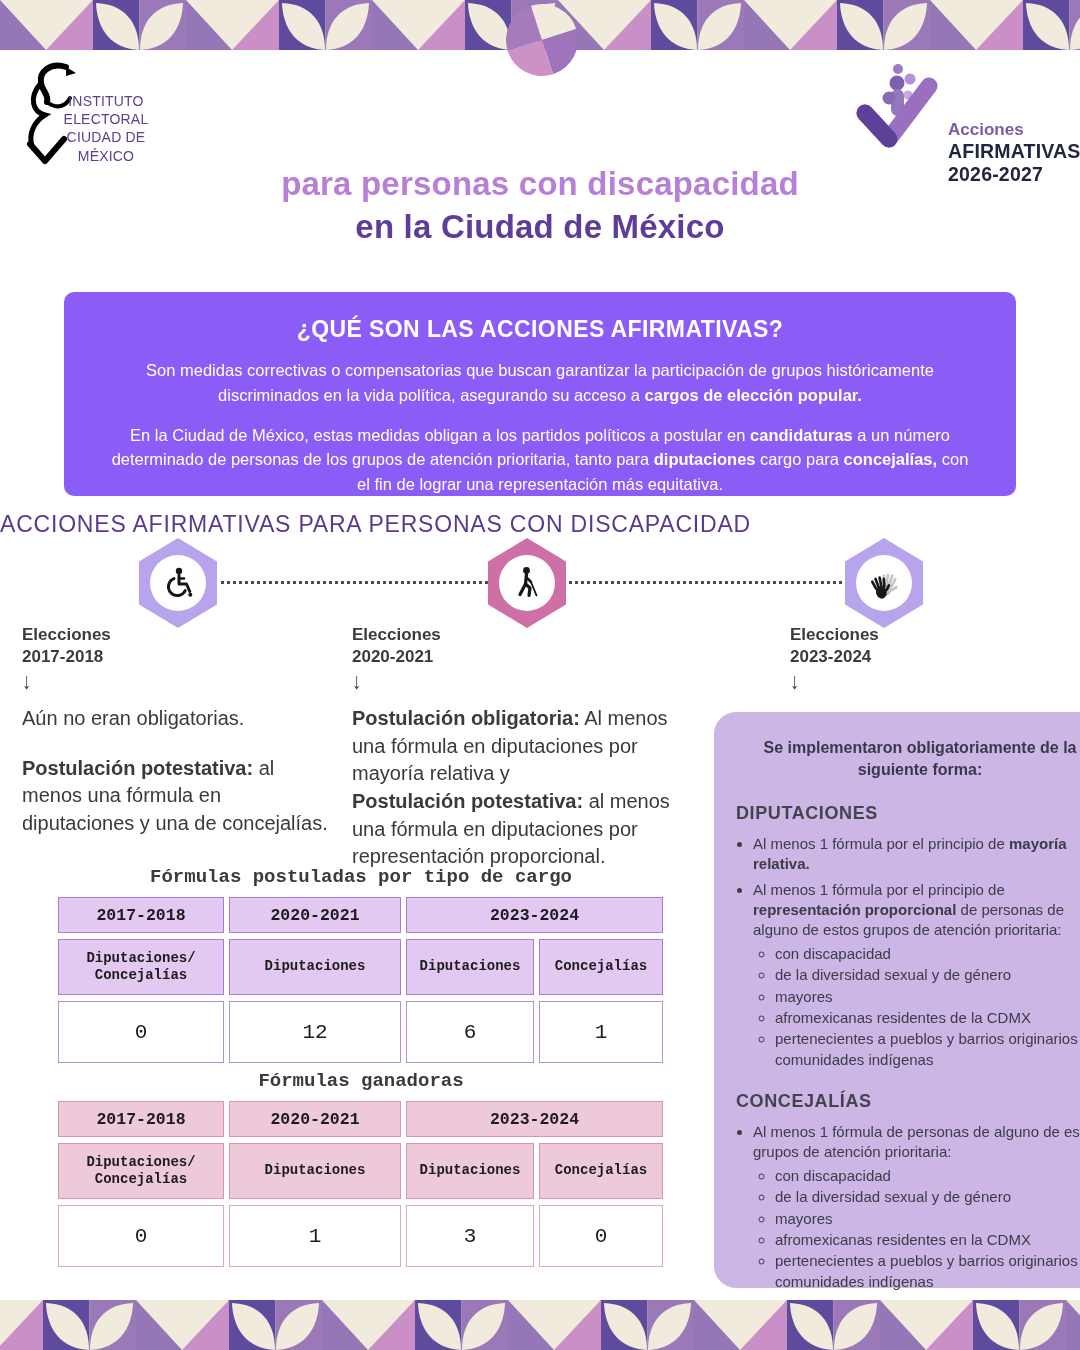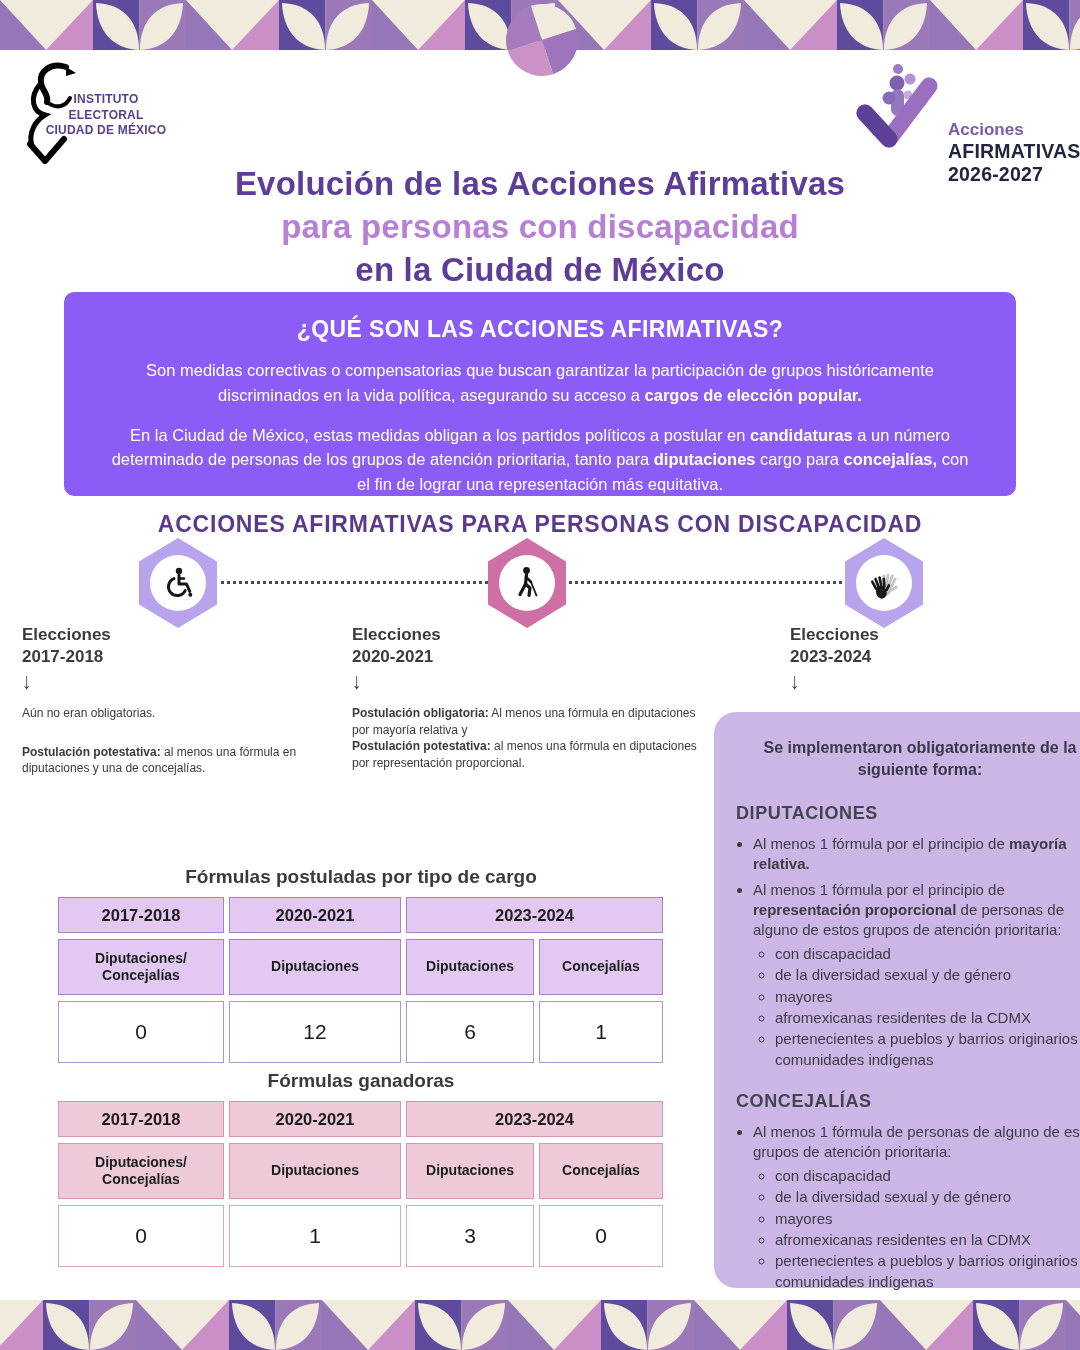--- a/index.html
+++ b/index.html
@@ -7,21 +7,21 @@
   .page { position:relative; width:1080px; height:1350px; background:#ffffff; overflow:hidden; margin:0 auto; }
 
   
   .border-top { position:absolute; top:0; left:0; z-index:1; }
   .border-bottom { position:absolute; bottom:0; left:0; z-index:1; }
 
   
   .iecm-logo { position:absolute; left:10px; top:60px; width:200px; height:105px; z-index:2; }
   .iecm-bird { position:absolute; left:0; top:0; }
   .iecm-text { position:absolute; left:30px; top:32px; width:132px; text-align:center;
-               color:#5B3F8F; font-weight:bold; font-size:12px; line-height:1.3; letter-spacing:.2px; }
+               color:#5B3F8F; font-weight:normal; font-size:14px; line-height:1.3; letter-spacing:.2px; }
   .aa-logo { position:absolute; left:852px; top:58px; width:220px; height:104px; z-index:2; }
   .aa-mark { position:absolute; left:0; top:0; }
   .aa-text { position:absolute; left:96px; top:26px; line-height:1.18; }
   .aa-text .l1 { color:#7C5BA8; font-size:17px; font-weight:bold;margin-top:36px; }
   .aa-text .l2, .aa-text .l3 { color:#222540; font-size:19.5px; font-weight:bold; letter-spacing:.2px; }
 
   
   .title { position:absolute; top:163px; left:0; width:1080px; text-align:center;
            font-weight:bold; font-size:33px; line-height:1.3; letter-spacing:.2px; z-index:2; }
   .title .t1, .title .t3 { color:#5E3D99; }
@@ -29,59 +29,59 @@
 
   
   .intro-box { position:absolute; left:64px; top:292px; width:952px; height:204px;
                background:#8b5cf6; border-radius:10px; color:#fff; text-align:center;
                padding:20px 44px; z-index:2; }
   .intro-box h2 { font-size:23px; font-weight:bold; letter-spacing:.4px; margin-top:4px; }
   .intro-box p { font-size:16.5px; line-height:1.5; margin-top:15px; }
   .intro-box b { font-weight:bold; }
 
   
-  .section-heading { position:absolute; top:511px; left:0; width:1080px; text-align:center;
-                     color:#5B3A8E; font-size:23px; font-weight:bold; letter-spacing:.8px; z-index:2; }
+  .section-heading { position:absolute; top:511px; left:0; width:1080px; 
+                     color:#5B3A8E; font-size:23px; font-weight:normal; letter-spacing:.8px; z-index:2; }
 
   
   .dotline { position:absolute; left:214px; top:581px; width:634px; border-top:3px dotted #4a4a4a; z-index:2; }
   .hex { position:absolute; width:78px; height:90px; top:538px; z-index:3;
          clip-path:polygon(50% 0,100% 26%,100% 74%,50% 100%,0 74%,0 26%); }
   .hex-1 { left:139px; background:#B7A4EC; }
   .hex-2 { left:488px; background:#CE6FA5; }
   .hex-3 { left:845px; background:#B7A4EC; }
   .hex .disc { position:absolute; left:50%; top:50%; transform:translate(-50%,-50%);
                width:56px; height:56px; background:#fff; border-radius:50%;
                display:flex; align-items:center; justify-content:center; }
 
   .tl-col { position:absolute; text-align:left; color:#3a3a3a; z-index:2; }
   .tl-col .years { font-weight:bold; font-size:17px; line-height:1.3; color:#3b3b3b; }
   .tl-col .arrow { display:block; font-size:19px; color:#3b3b3b; margin-top:3px; transform:scaleY(1.2); }
-  .tl-col p { font-size:12px; line-height:1.38; }
+  .tl-col p { font-size:20px; line-height:1.38; }
   .col-1 { left:22px; top:624px; width:315px; }
   .col-1 .p1 { margin-top:12px; }
   .col-1 .p2 { margin-top:22px; }
   .col-2 { left:352px; top:624px; width:352px; }
   .col-2 .p1 { margin-top:12px; }
   .col-3 { left:790px; top:624px; width:190px; }
 
   
   .panel { position:absolute; left:714px; top:712px; width:396px; height:576px;
            background:#CBB6E6; border-radius:22px; padding:25px 6px 16px 22px;
            color:#3c3c46; z-index:2; }
   .panel-intro { font-weight:bold; text-align:center; font-size:16px; line-height:1.4; color:#39394a; }
   .panel h3 { font-size:18px; font-weight:bold; letter-spacing:.6px; margin:21px 0 10px; color:#44444e; }
   .panel ul { list-style:disc; padding-left:17px; font-size:15px; line-height:1.36; }
   .panel ul > li { margin-bottom:5px; }
   .panel ul ul { list-style:circle; padding-left:22px; margin-top:3px; }
   .panel ul ul li { margin-bottom:1px; }
   .panel .bold { font-weight:normal; }
 
   
-  .tbl-wrap { position:absolute; left:58px; width:606px; z-index:2; }
+  .tbl-wrap { position:absolute; left:58px; width:606px; z-index:2;font-family:Liberation Mono, monospace; }
   .tw-1 { top:866px; }
   .tw-2 { top:1070px; }
   .tbl-title { text-align:center; font-size:19px; font-weight:bold; color:#3b3b3b; margin-bottom:9px; }
   .tbl { display:grid; grid-template-columns:166px 172px 128px 124px; column-gap:5px; row-gap:6px; }
   .cell { display:flex; align-items:center; justify-content:center; text-align:center; }
   .cell.year { height:36px; font-weight:bold; font-size:16.5px; color:#1c1c1c; }
   .cell.sub  { height:56px; font-weight:bold; font-size:14px; color:#1c1c1c; white-space:pre-line; line-height:1.25; }
   .cell.val  { height:62px; font-size:21px; color:#1c1c1c; background:#fff; }
   .span2 { grid-column:span 2; }
   .t-purple .year, .t-purple .sub { background:#E3C9F2; border:1.6px solid #A77FCC; }
@@ -156,21 +156,20 @@
       <path d="M13,55 L37,81" fill="none" stroke="#5C4099" stroke-width="17" stroke-linecap="round"></path>
     </svg>
     <div class="aa-text">
       <div class="l1">Acciones</div>
       <div class="l2">AFIRMATIVAS</div>
       <div class="l3">2026-2027</div>
     </div>
   </div>
 
   <div class="title">
-    <div class="t1">Evolución de las Acciones Afirmativas</div>
     <div class="t2">para personas con discapacidad</div>
     <div class="t3">en la Ciudad de México</div>
   </div>
 
   <div class="intro-box">
     <h2>¿QUÉ SON LAS ACCIONES AFIRMATIVAS?</h2>
     <p><span>Son medidas correctivas o compensatorias que buscan garantizar la participación de grupos históricamente discriminados en la vida política, asegurando su acceso a </span><b>cargos de elección popular.</b></p>
     <p><span>En la Ciudad de México, estas medidas obligan a los partidos políticos a postular en </span><b>candidaturas</b><span> a un número determinado de personas de los grupos de atención prioritaria, tanto para </span><b>diputaciones</b><span> cargo para </span><b>concejalías,</b><span> con el fin de lograr una representación más equitativa.</span></p>
   </div>
 

